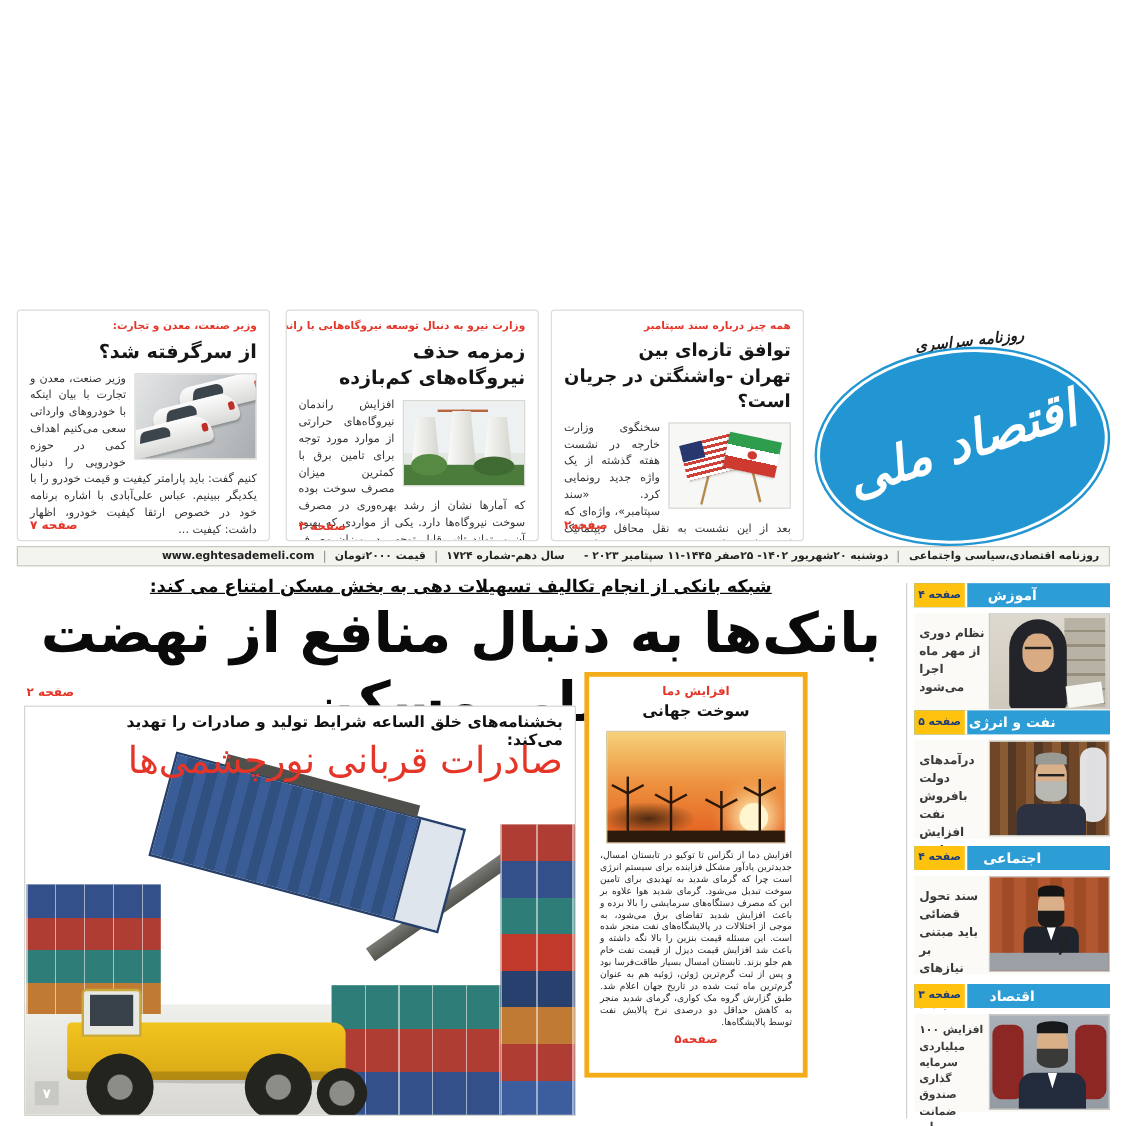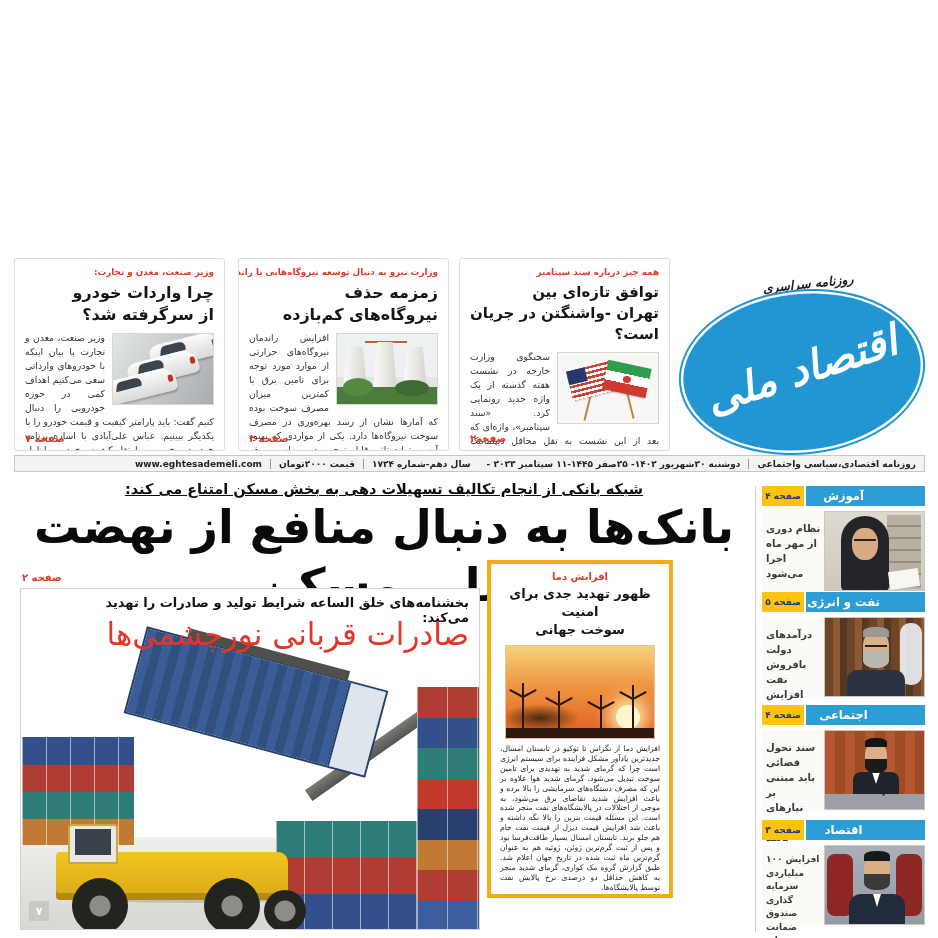--- a/index.html
+++ b/index.html
@@ -145,21 +145,20 @@
   .eco-beard{position:absolute;left:39px;top:28px;width:26px;height:16px;background:#3a3a38;border-radius:0 0 45% 45%;}
 </style>
 </head>
 <body>
 
 <div class="page">
 
   <article class="story" style="left:14px">
     <div class="s-kicker">وزیر صنعت، معدن و تجارت:</div>
     <h2 class="s-head">
-      <span>چرا واردات خودرو</span>
       <span>از سرگرفته شد؟</span>
     </h2>
     <div class="s-body">
       <span class="s-img ph-cars">
         <i class="car car1"></i>
         <i class="car car2"></i>
         <i class="car car3"></i>
       </span>
       <span>وزیر صنعت، معدن و تجارت با بیان اینکه با خودروهای وارداتی سعی می‌کنیم اهداف کمی در حوزه خودرویی را دنبال کنیم گفت: باید پارامتر کیفیت و قیمت خودرو را با یکدیگر ببینیم. عباس علی‌آبادی با اشاره برنامه خود در خصوص ارتقا کیفیت خودرو، اظهار داشت: کیفیت ...</span>
     </div>
@@ -246,21 +245,20 @@
       <i class="t-wheel t-w2"></i>
       <i class="t-wheel t-w3"></i>
     </div>
     <div class="export-page">۷</div>
   </section>
 
   <section class="fuelbox">
     <i class="fb-gap"></i>
     <div class="fb-kicker">افزایش دما</div>
     <h3 class="fb-head">
-      <span>ظهور تهدید جدی برای امنیت</span>
       <span>سوخت جهانی</span>
     </h3>
     <div class="fb-img">
       <i class="sun"></i>
       <i class="turbine tb1"></i>
       <i class="turbine tb2"></i>
       <i class="turbine tb3"></i>
       <i class="turbine tb4"></i>
       <i class="smoke"></i>
       <i class="fb-ground"></i>

